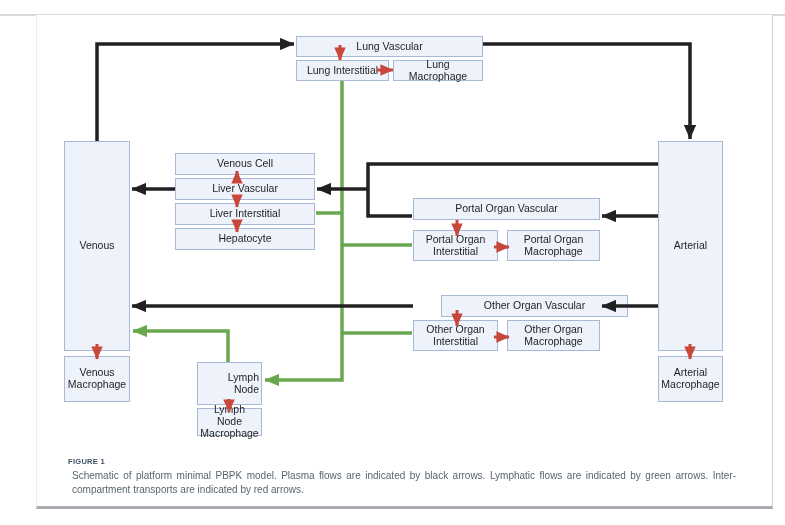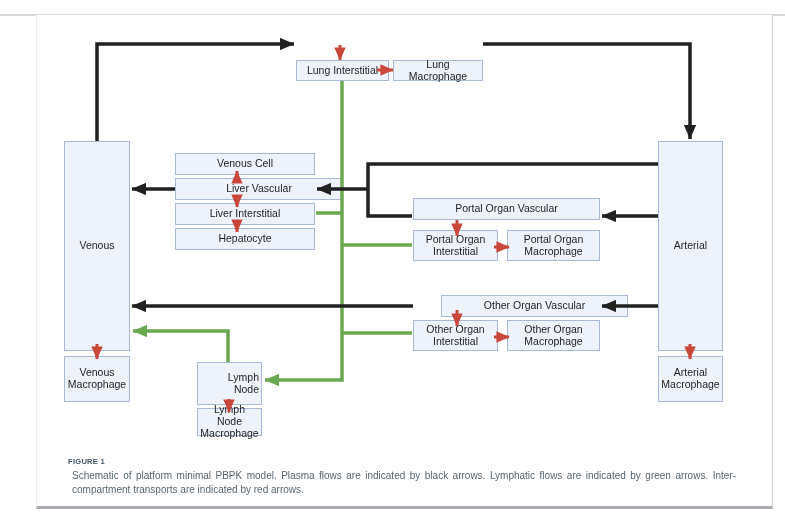--- a/index.html
+++ b/index.html
@@ -12,21 +12,21 @@
   
   .node{position:absolute;box-sizing:border-box;background:#eef2fb;border:1px solid #a7b9d6;
         display:flex;align-items:center;justify-content:center;text-align:center;
         font-size:10.5px;line-height:1.12;color:#1f1f1f;padding:1px 2px;}
   .n-lungvasc{left:296px;top:36px;width:187px;height:21px;}
   .n-lungint{left:296px;top:60px;width:93px;height:21px;}
   .n-lungmac{left:393px;top:60px;width:90px;height:21px;}
   .n-venous{left:64px;top:141px;width:66px;height:210px;}
   .n-venousmac{left:64px;top:356px;width:66px;height:46px;}
   .n-kupffer{left:175px;top:153px;width:140px;height:22px;}
-  .n-livervasc{left:175px;top:178px;width:168px;height:22px;}
+  .n-livervasc{left:175px;top:178px;width:140px;height:22px;}
   .n-liverint{left:175px;top:203px;width:140px;height:22px;}
   .n-hepato{left:175px;top:228px;width:140px;height:22px;}
   .n-portalvasc{left:413px;top:198px;width:187px;height:22px;}
   .n-portalint{left:413px;top:230px;width:85px;height:31px;}
   .n-portalmac{left:507px;top:230px;width:93px;height:31px;}
   .n-othervasc{left:413px;top:295px;width:187px;height:22px;margin-left:28px;}
   .n-otherint{left:413px;top:320px;width:85px;height:31px;}
   .n-othermac{left:507px;top:320px;width:93px;height:31px;}
   .n-arterial{left:658px;top:141px;width:65px;height:210px;}
   .n-arterialmac{left:658px;top:356px;width:65px;height:46px;}
@@ -39,20 +39,21 @@
   .fig-caption{position:absolute;left:72px;top:469px;width:664px;font-size:10px;
         line-height:14px;color:#57656f;text-align:justify;}
 </style>
 </head>
 <body>
 
 <div class="page">
   <div class="top-rule"></div>
   <div class="figure-card"></div>
 
+  <div class="node n-lungvasc">Lung Vascular</div>
   <div class="node n-lungint">Lung Interstitial</div>
   <div class="node n-lungmac">Lung Macrophage</div>
   <div class="node n-venous">Venous</div>
   <div class="node n-venousmac">Venous Macrophage</div>
   <div class="node n-kupffer">Venous Cell</div>
   <div class="node n-livervasc">Liver Vascular</div>
   <div class="node n-liverint">Liver Interstitial</div>
   <div class="node n-hepato">Hepatocyte</div>
   <div class="node n-portalvasc">Portal Organ Vascular</div>
   <div class="node n-portalint">Portal Organ Interstitial</div>

